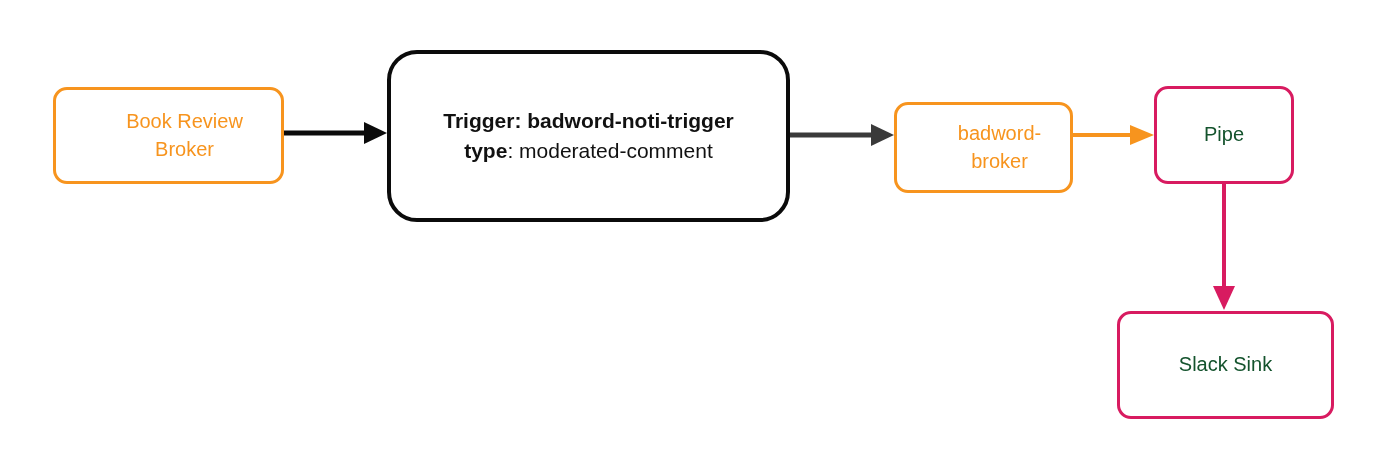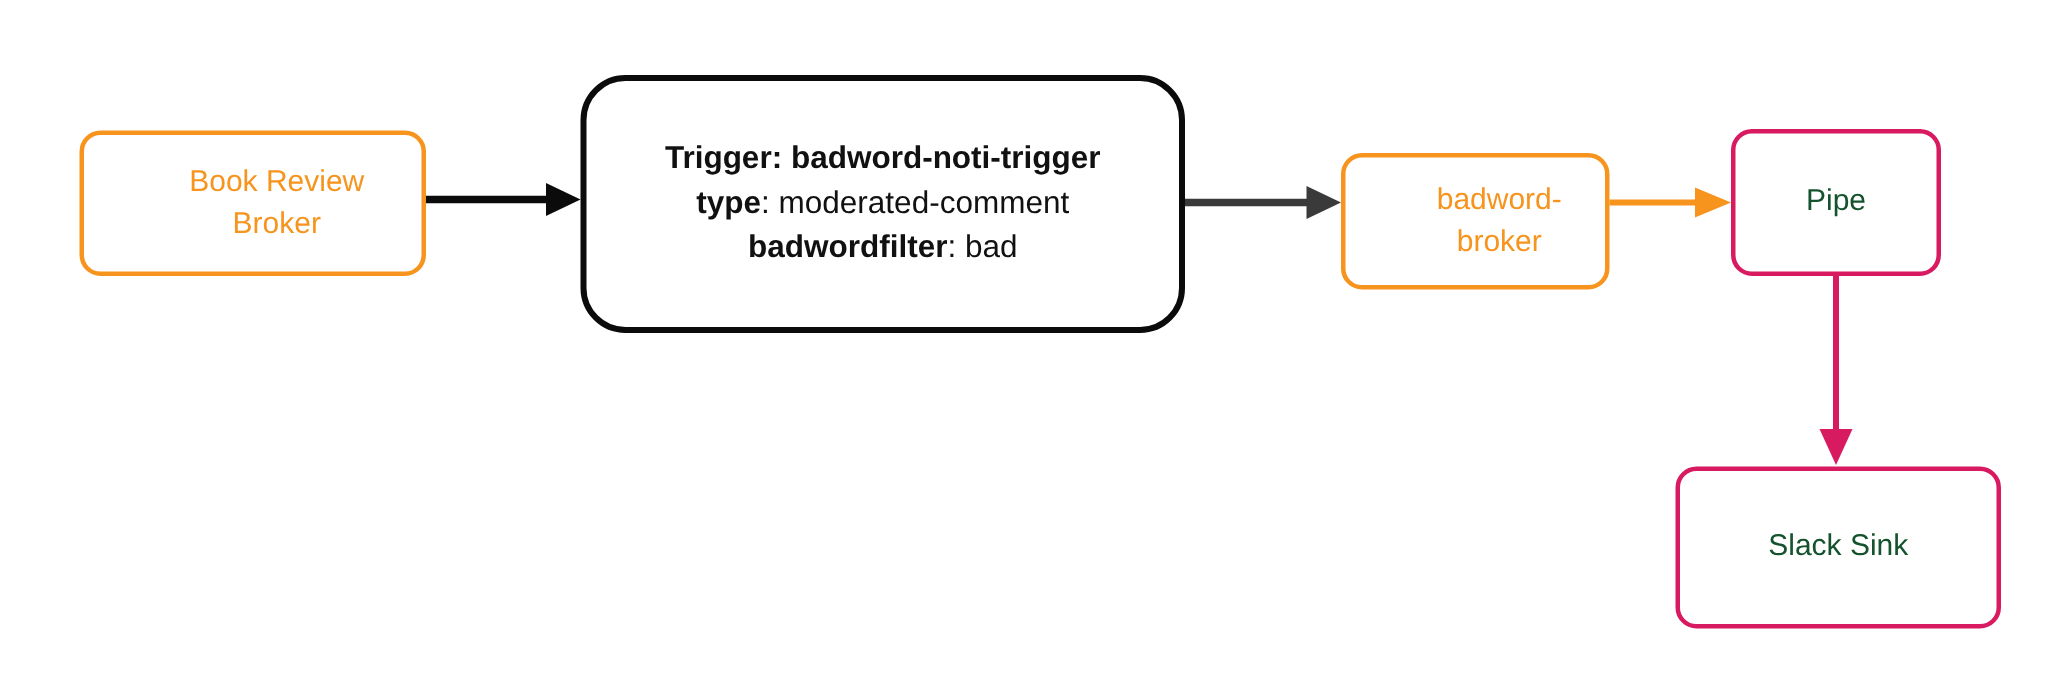--- a/index.html
+++ b/index.html
@@ -91,23 +91,20 @@
   </div>
 
   <div class="node node--black" style="left:387px; top:50px; width:403px; height:172px;">
     <span class="node-label">
       <span class="trigger-line">
         <b>Trigger: badword-noti-trigger</b>
       </span>
       <span class="trigger-line">
         <b>type</b><span class="reg">: moderated-comment</span>
       </span>
-      <span class="trigger-line">
-        <b>badwordfilter</b><span class="reg">: bad</span>
-      </span>
     </span>
   </div>
 
   <div class="edge" style="left:790px; top:120px;">
     <svg width="108" height="30" viewBox="0 0 108 30" xmlns="http://www.w3.org/2000/svg">
       <line x1="0" y1="15" x2="83" y2="15" stroke="#3a3a3a" stroke-width="5"></line>
       <polygon points="81,4 104,15 81,26" fill="#3a3a3a"></polygon>
     </svg>
   </div>
 

